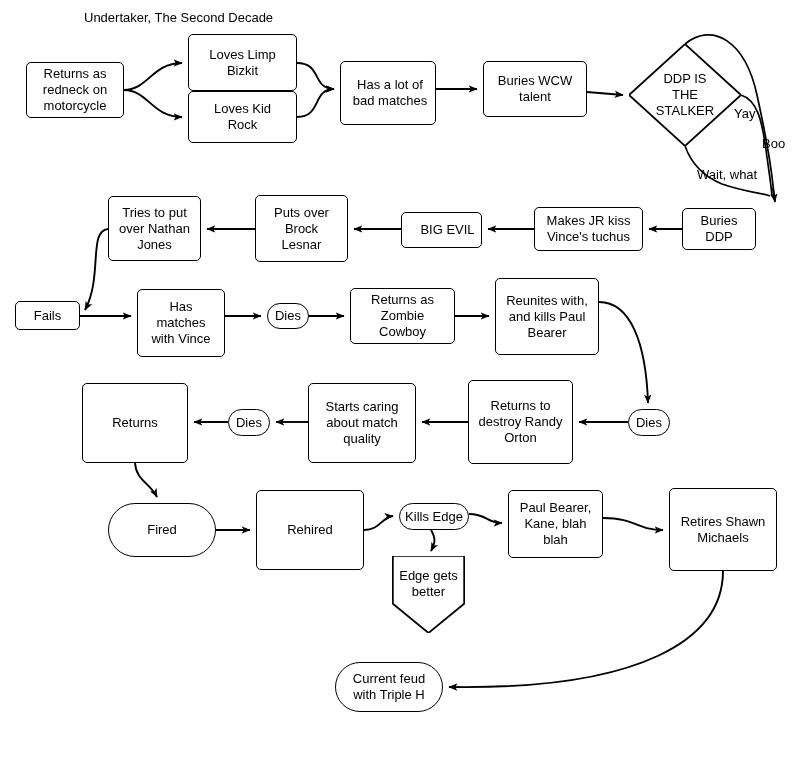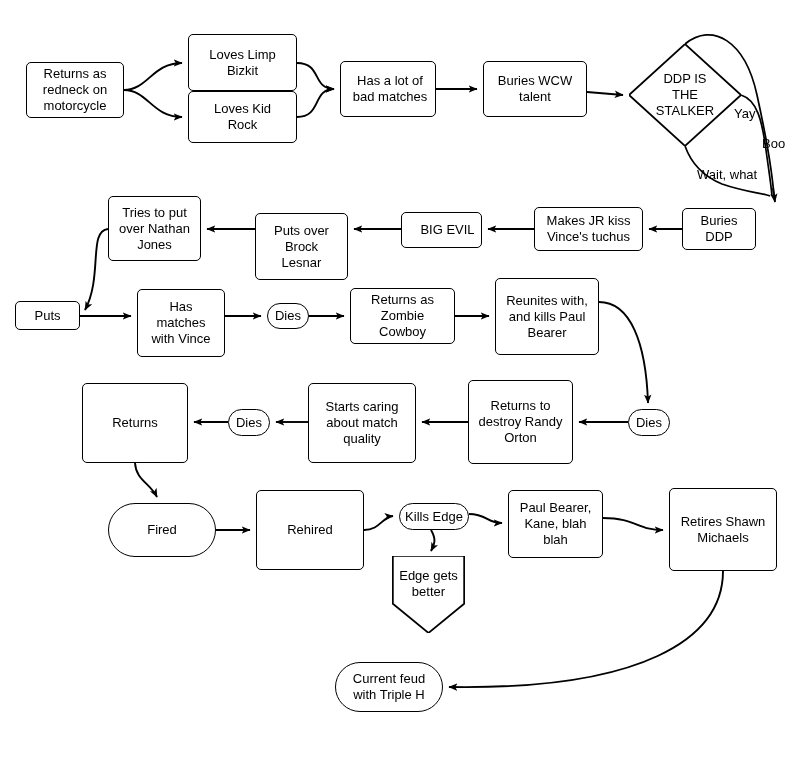--- a/index.html
+++ b/index.html
@@ -101,20 +101,21 @@
     white-space: nowrap;
     z-index: 3;
     background: transparent;
   }
 </style>
 </head>
 <body>
 
 <div id="canvas">
 
+  <div class="title" style="left:84px; top:10px;">Undertaker, The Second Decade</div>
 
   <svg id="edge-layer" viewBox="0 0 800 759" width="800" height="759">
     <defs>
       <marker id="arrow" markerWidth="11" markerHeight="11" refX="8.4" refY="4" orient="auto" markerUnits="userSpaceOnUse">
         <path d="M0,0.3 L9,4 L0,7.7 L2.2,4 Z" fill="#000000"></path>
       </marker>
     </defs>
     <g fill="none" stroke="#000000" stroke-width="1.9" marker-end="url(#arrow)">
 
       <path d="M124,90 C148,90 152,63 182,63"></path>
@@ -192,21 +193,21 @@
 motorcycle</span>
       </div>
       <div class="node shape-rect" style="left: 188px; top: 34px; width: 109px; height: 57px;">
         <span class="node-text">Loves Limp
 Bizkit</span>
       </div>
       <div class="node shape-rect" style="left: 188px; top: 91px; width: 109px; height: 52px;">
         <span class="node-text">Loves Kid
 Rock</span>
       </div>
-      <div class="node shape-rect" style="left: 340px; top: 61px; width: 96px; height: 56px; padding-left: 8px;">
+      <div class="node shape-rect" style="left: 340px; top: 61px; width: 96px; height: 64px; padding-left: 8px;">
         <span class="node-text">Has a lot of
 bad matches</span>
       </div>
       <div class="node shape-rect" style="left: 483px; top: 61px; width: 104px; height: 56px;">
         <span class="node-text">Buries WCW
 talent</span>
       </div>
       <div class="diamond-node" style="left: 629px; top: 44px; width: 112px; height: 102px;">
         <svg class="dia-shape" viewBox="0 0 100 100" preserveAspectRatio="none">
           <polygon points="50,0 100,50 50,100 0,50" fill="#ffffff" stroke="#000000" stroke-width="1.7" vector-effect="non-scaling-stroke"></polygon>
@@ -218,32 +219,32 @@
       <div class="node shape-rect" style="left: 682px; top: 208px; width: 74px; height: 42px;">
         <span class="node-text">Buries DDP</span>
       </div>
       <div class="node shape-rect" style="left: 534px; top: 207px; width: 109px; height: 44px;">
         <span class="node-text">Makes JR kiss
 Vince's tuchus</span>
       </div>
       <div class="node shape-rect" style="left: 401px; top: 212px; width: 81px; height: 36px; padding-left: 16px;">
         <span class="node-text">BIG EVIL</span>
       </div>
-      <div class="node shape-rect" style="left: 255px; top: 213px; width: 93px; height: 67px;">
+      <div class="node shape-rect" style="left: 255px; top: 195px; width: 93px; height: 67px;">
         <span class="node-text">Puts over
 Brock
 Lesnar</span>
       </div>
       <div class="node shape-rect" style="left: 108px; top: 196px; width: 93px; height: 65px;">
         <span class="node-text">Tries to put
 over Nathan
 Jones</span>
       </div>
       <div class="node shape-rect" style="left: 15px; top: 301px; width: 65px; height: 29px;">
-        <span class="node-text">Puts</span>
+        <span class="node-text">Fails</span>
       </div>
       <div class="node shape-rect" style="left: 137px; top: 289px; width: 88px; height: 68px;">
         <span class="node-text">Has
 matches
 with Vince</span>
       </div>
       <div class="node shape-pill" style="left: 267px; top: 303px; width: 42px; height: 26px;">
         <span class="node-text">Dies</span>
       </div>
       <div class="node shape-rect" style="left: 350px; top: 288px; width: 105px; height: 56px;">

